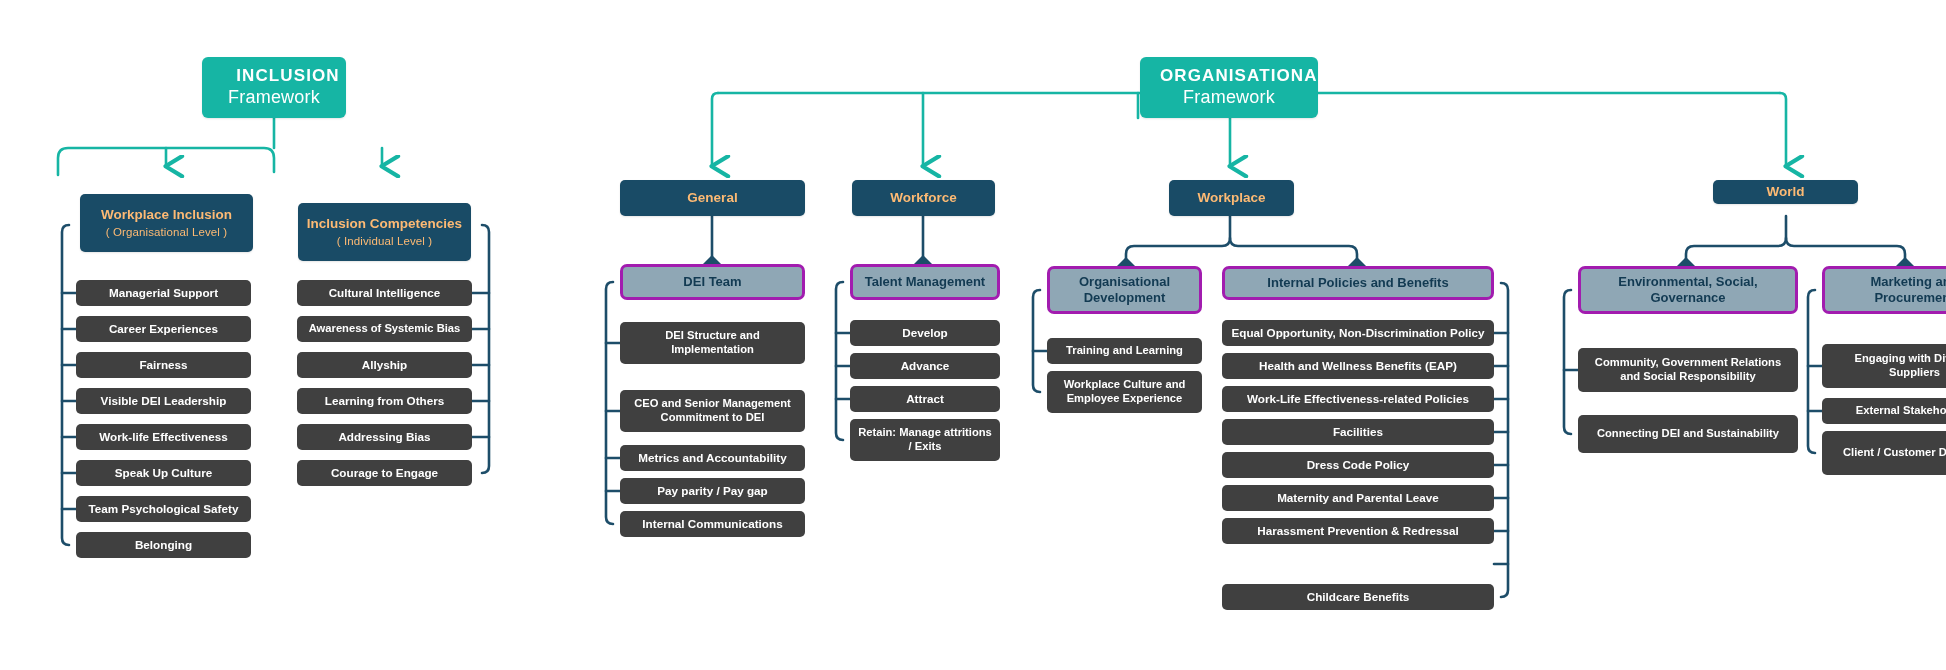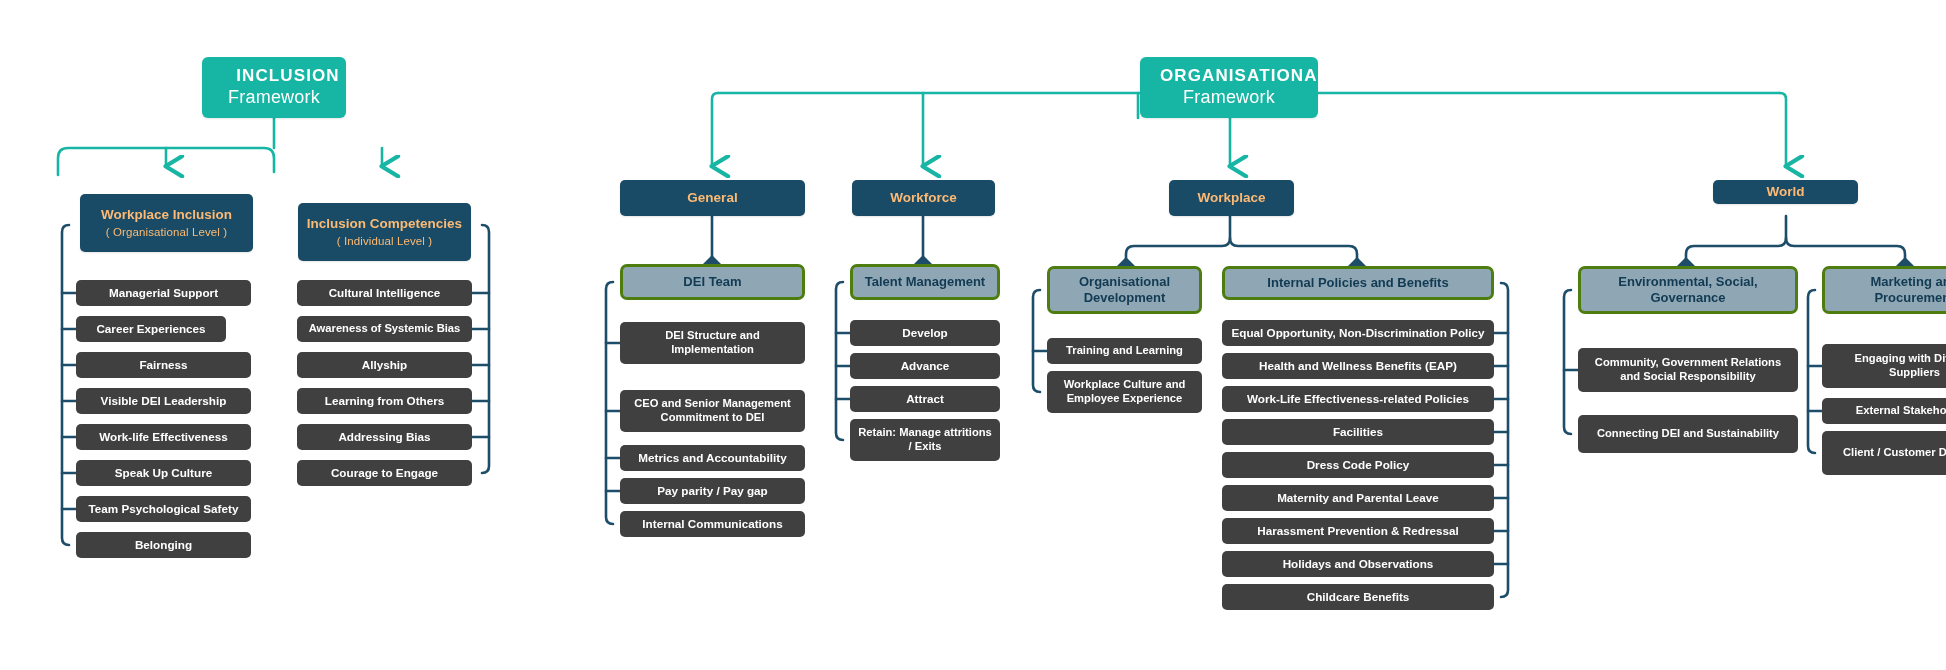--- a/index.html
+++ b/index.html
@@ -56,21 +56,21 @@
     flex-direction:column;
     box-shadow:0 1px 2px rgba(0,0,0,.10);
     align-items:center;
   }
   .lvl1 .sub{font-size:11.5px;font-weight:400;letter-spacing:.1px;margin-top:1px;}
 
   
   .mid{
     background:#8fa7b5;
     color:#123a52;
-    border:3px solid #4d7c0f;
+    border:3px solid #a21caf;
     font-size:13px;
     font-weight:600;
     border-radius:7px;
   }
 
   
   .leaf{
     background:#404040;
     color:#ffffff;
     font-size:11.7px;
@@ -182,21 +182,21 @@
   </div>
 
   <div class="node lvl1" style="left:298px;top:194px;width:173px;height:58px;margin-top:9px;">
     <span>Inclusion Competencies</span>
     <span class="sub">( Individual Level )</span>
   </div>
 
   <div class="node leaf" style="left:76px;top:280px;width:175px;height:26px;">
       <span>Managerial Support</span>
     </div>
-  <div class="node leaf" style="left:76px;top:316px;width:150px;height:26px;">
+  <div class="node leaf" style="left:76px;top:316px;width:175px;height:26px;">
       <span>Career Experiences</span>
     </div>
   <div class="node leaf" style="left:76px;top:352px;width:175px;height:26px;">
       <span>Fairness</span>
     </div>
   <div class="node leaf" style="left:76px;top:388px;width:175px;height:26px;">
       <span>Visible DEI Leadership</span>
     </div>
   <div class="node leaf" style="left:76px;top:424px;width:175px;height:26px;">
       <span>Work-life Effectiveness</span>
@@ -310,23 +310,20 @@
     </div>
   <div class="node leaf" style="left:1222px;top:452px;width:272px;height:26px;">
       <span>Dress Code Policy</span>
     </div>
   <div class="node leaf" style="left:1222px;top:485px;width:272px;height:26px;">
       <span>Maternity and Parental Leave</span>
     </div>
   <div class="node leaf" style="left:1222px;top:518px;width:272px;height:26px;">
       <span>Harassment Prevention &amp; Redressal</span>
     </div>
-  <div class="node leaf" style="left:1222px;top:551px;width:272px;height:26px;">
-      <span>Holidays and Observations</span>
-    </div>
   <div class="node leaf" style="left:1222px;top:584px;width:272px;height:26px;">
       <span>Childcare Benefits</span>
     </div>
 
   <div class="node mid" style="left:1578px;top:266px;width:220px;height:48px;">
       <span>Environmental, Social, Governance</span>
     </div>
   <div class="node leaf small" style="left:1578px;top:348px;width:220px;height:44px;">
       <span>Community, Government Relations and Social Responsibility</span>
     </div>

